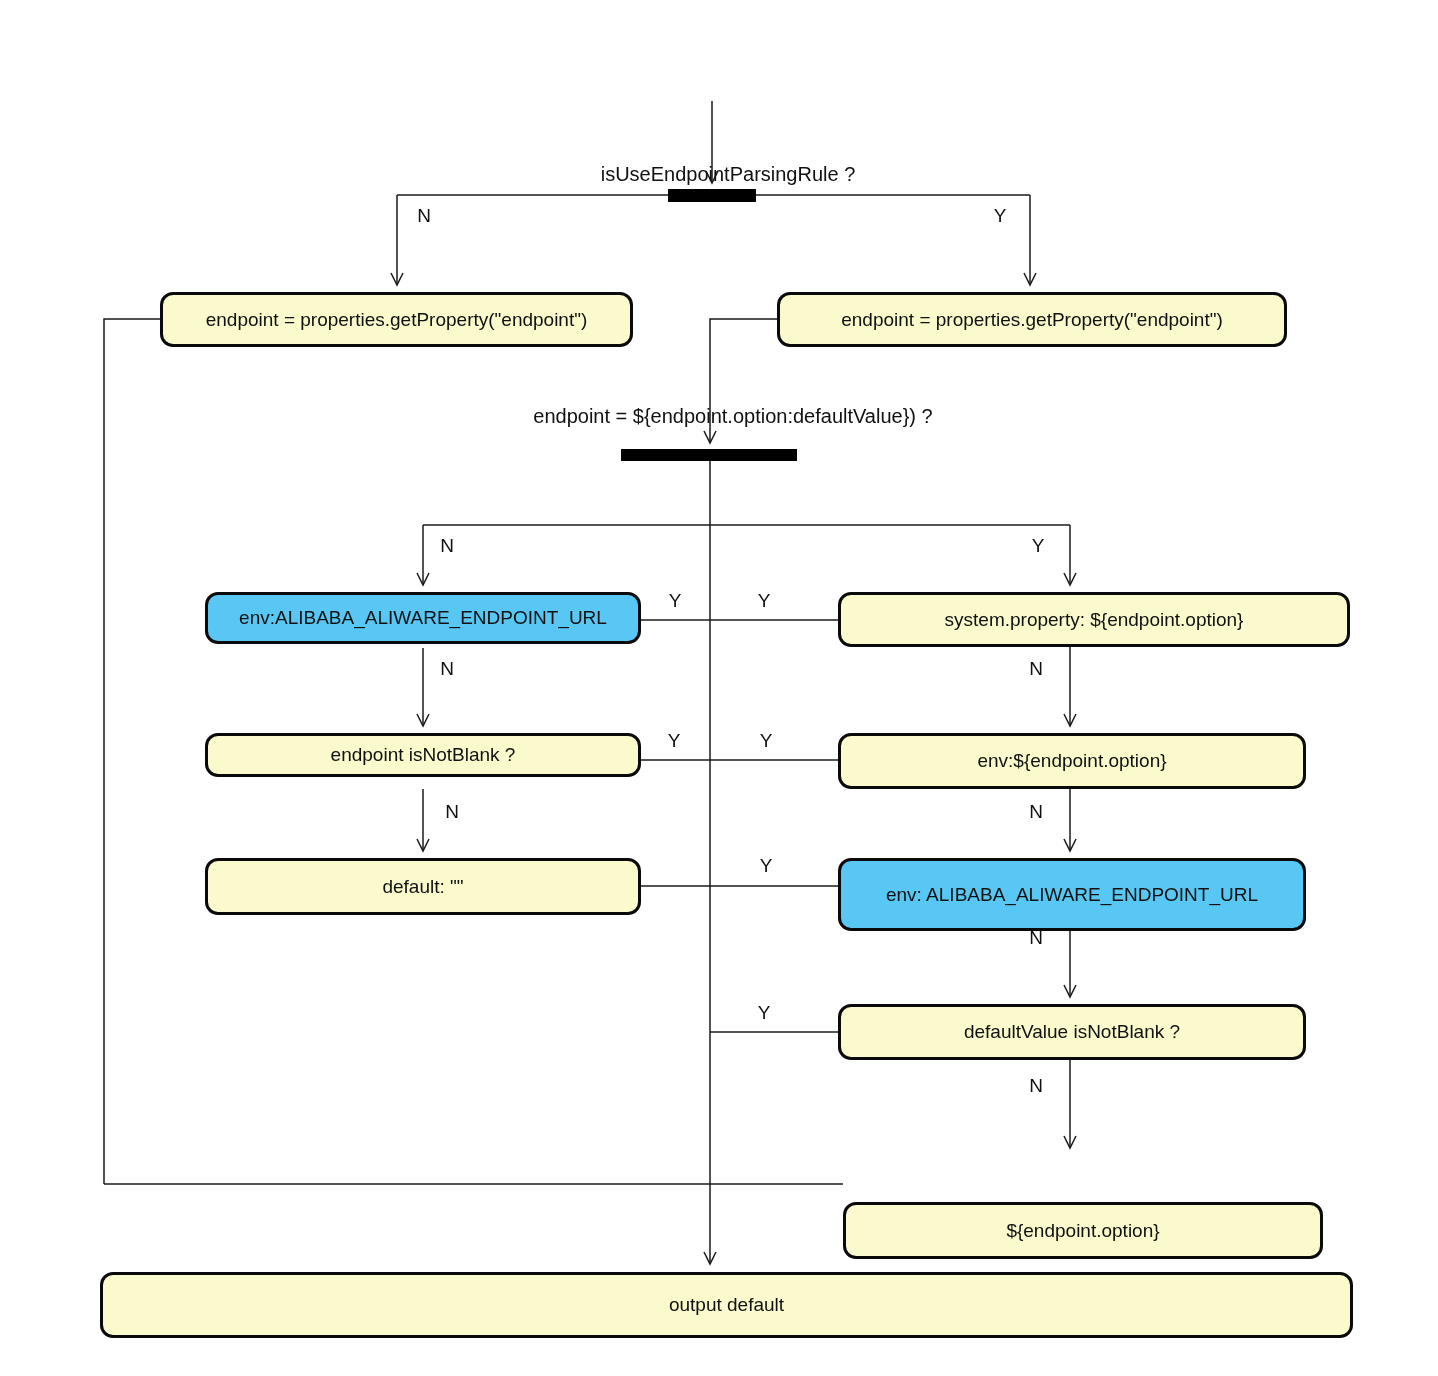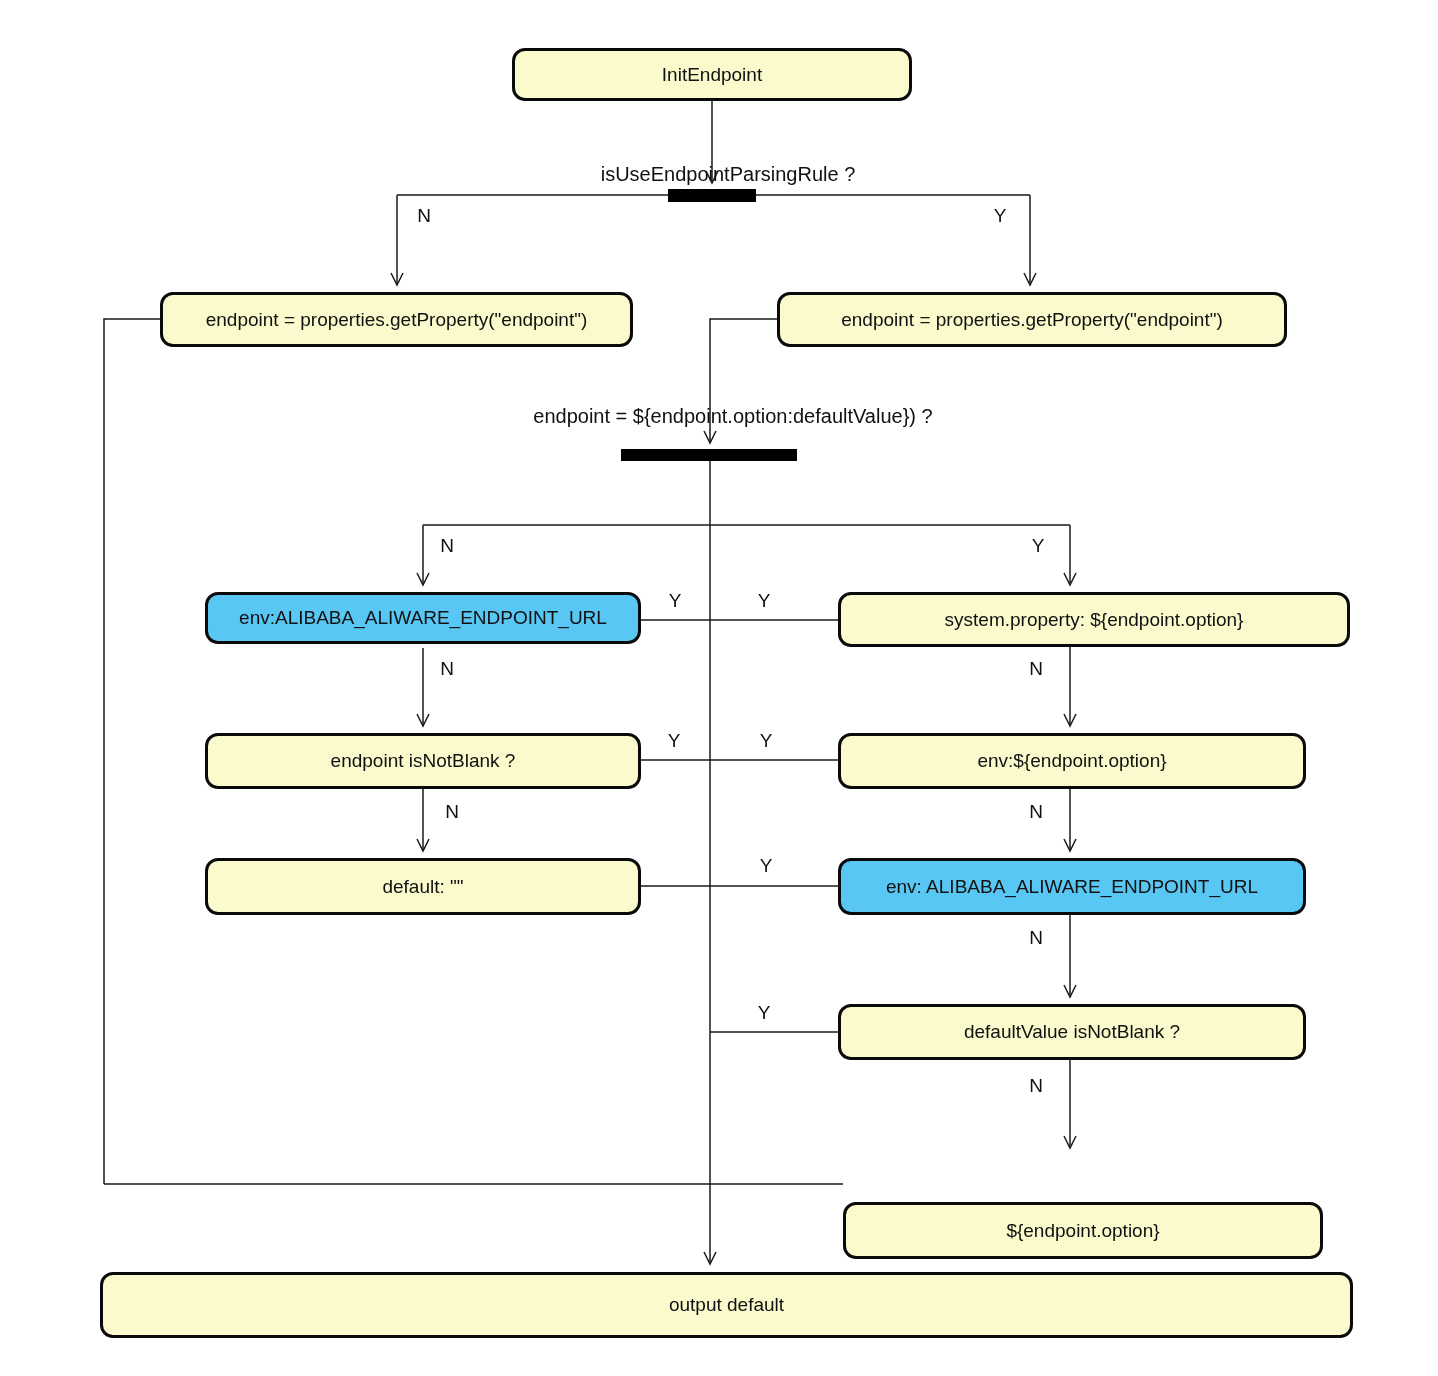--- a/index.html
+++ b/index.html
@@ -74,37 +74,36 @@
       <line x1="710" y1="1032" x2="838" y2="1032"></line>
       <line x1="1070" y1="1060" x2="1070" y2="1148" marker-end="url(#arrowV)"></line>
 
       <line x1="104" y1="1184" x2="843" y2="1184"></line>
     </g>
 
     <rect x="668" y="189" width="88" height="13" fill="#000"></rect>
     <rect x="621" y="449" width="176" height="12" fill="#000"></rect>
   </svg>
 
-  <div class="node" style="left:512px;top:48px;width:400px;height:53px;">InitEndpoint</div>
 
   <div class="node" style="left:160px;top:292px;width:473px;height:55px;">endpoint = properties.getProperty("endpoint")</div>
 
   <div class="node" style="left:777px;top:292px;width:510px;height:55px;">endpoint = properties.getProperty("endpoint")</div>
 
   <div class="node blue" style="left:205px;top:592px;width:436px;height:52px;">env:ALIBABA_ALIWARE_ENDPOINT_URL</div>
 
   <div class="node" style="left:838px;top:592px;width:512px;height:55px;">system.property: ${endpoint.option}</div>
 
-  <div class="node" style="left:205px;top:733px;width:436px;height:56px;">endpoint isNotBlank ?</div>
+  <div class="node" style="left:205px;top:733px;width:436px;height:44px;">endpoint isNotBlank ?</div>
 
   <div class="node" style="left:838px;top:733px;width:468px;height:56px;text-align:center;">env:${endpoint.option}</div>
 
   <div class="node" style="left:205px;top:858px;width:436px;height:57px;">default: ""</div>
 
-  <div class="node blue" style="left:838px;top:858px;width:468px;height:57px;">env: ALIBABA_ALIWARE_ENDPOINT_URL</div>
+  <div class="node blue" style="left:838px;top:858px;width:468px;height:73px;">env: ALIBABA_ALIWARE_ENDPOINT_URL</div>
 
   <div class="node" style="left:838px;top:1004px;width:468px;height:56px;">defaultValue isNotBlank ?</div>
 
   <div class="node" style="left:843px;top:1155px;width:480px;height:57px;margin-top:47px;">${endpoint.option}</div>
 
   <div class="node" style="left:100px;top:1272px;width:1253px;height:66px;">output default</div>
 
   <div class="decision-label" style="left:728px;top:158px;margin-top:16px;">isUseEndpointParsingRule ?</div>
 
   <div class="decision-label" style="left:733px;top:416px;">endpoint = ${endpoint.option:defaultValue}) ?</div>

